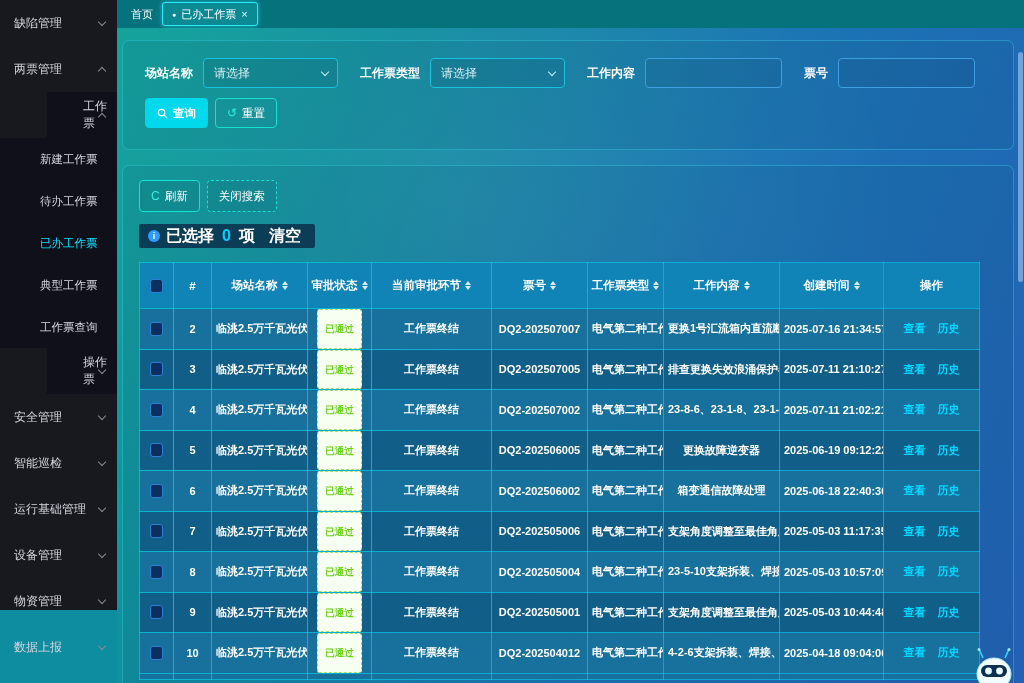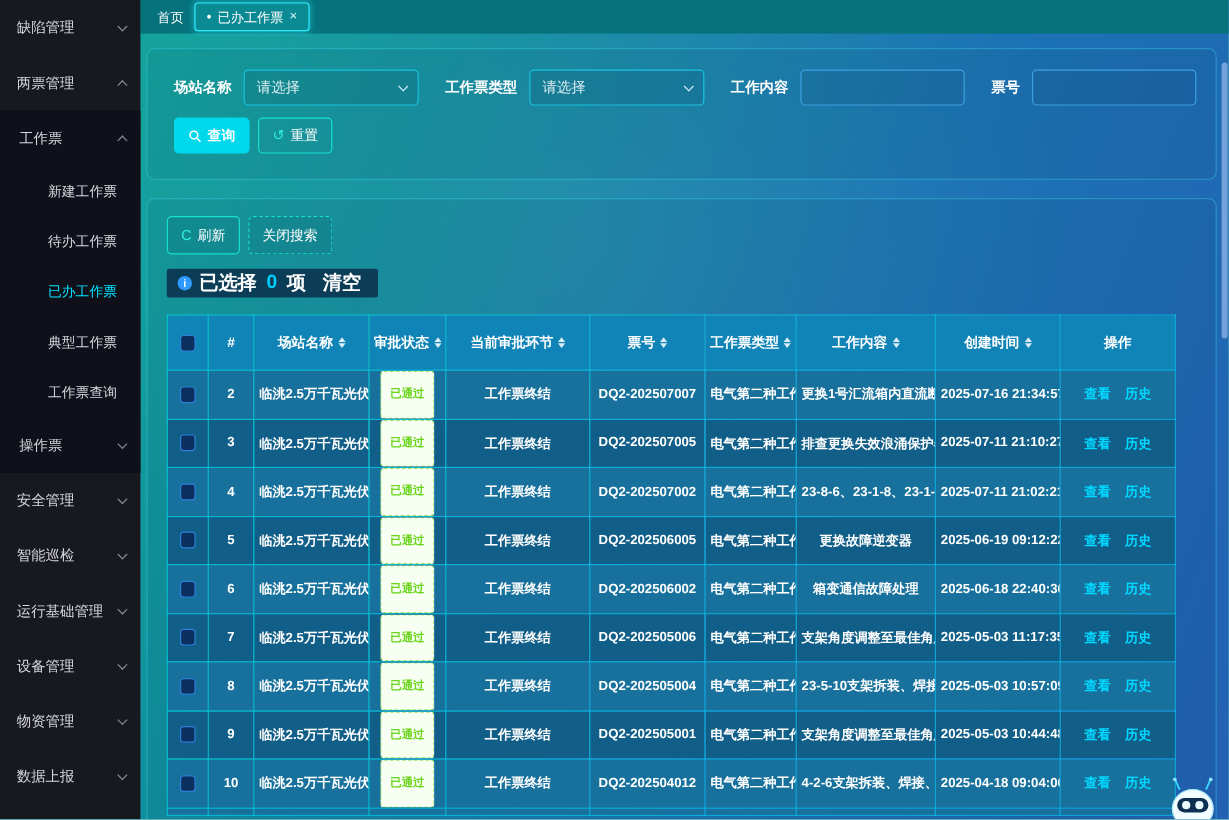--- a/index.html
+++ b/index.html
@@ -1,24 +1,24 @@
 <!DOCTYPE html>
 <html><head>
 <meta charset="utf-8">
 <style>
   * { margin:0; padding:0; box-sizing:border-box; }
   html,body { width:1024px; height:683px; overflow:hidden; font-family:"Liberation Sans","DejaVu Sans",sans-serif; }
   #app { position:relative; width:1024px; height:683px; background:#0e8ca0; overflow:hidden; }
 
   
-  .sidebar { position:absolute; left:0; top:0; width:117px; height:683px; background:#18181f; z-index:5; }
+  .sidebar { position:absolute; left:0; top:0; width:117px; height:610px; background:#18181f; z-index:5; }
   .side-item { position:relative; display:flex; align-items:center; height:46px; color:#d6d6de; font-size:12px; cursor:pointer; }
   .side-item.dark { background:#10101a; }
   .side-item.lvl1 { padding-left:14px; }
-  .side-item.lvl2 { padding-left:16px; height:46px; }
+  .side-item.lvl2 { padding-left:36px; height:46px;margin-left:47px; }
   .side-item.lvl3 { padding-left:40px; height:42px; font-size:11.5px; }
   .side-item.active { color:#00e4ff; }
   .chev { position:absolute; right:12px; width:6px; height:6px; border-right:1.4px solid #8b8b97; border-bottom:1.4px solid #8b8b97; }
   .chev.down { transform:rotate(45deg); margin-top:-3px; }
   .chev.up { transform:rotate(-135deg); margin-top:3px; }
 
   
   .main { position:absolute; left:117px; top:0; right:0; bottom:0;
     background:
       radial-gradient(ellipse at 40% 30%, rgba(255,255,255,0.07), transparent 55%),
@@ -30,21 +30,21 @@
   .tab .dot { font-size:7px; color:#fff; line-height:1; }
   .tab .close { font-size:11px; color:#dffcff; line-height:1; }
 
   .content { position:absolute; left:0; top:28px; right:0; bottom:0; padding:12px 10px 0 5px; }
 
   .panel { border:1px solid rgba(64,224,240,0.35); border-radius:7px; background:rgba(8,70,100,0.10); }
   .search-panel { height:110px; padding:17px 22px 0 22px; }
   .fields { display:flex; align-items:center; height:30px; }
   .fgroup { display:flex; align-items:center; margin-right:22px; }
   .flabel { color:#fff; font-size:12px; font-weight:700; margin-right:10px; white-space:nowrap; }
-  .sel { position:relative; width:146px; height:30px; border:1px solid #19c2e0; border-radius:4px; background:rgba(4,50,70,0.12); display:flex; align-items:center; padding:0 22px 0 10px; cursor:pointer; }
+  .sel { position:relative; width:135px; height:30px; border:1px solid #19c2e0; border-radius:4px; background:rgba(4,50,70,0.12); display:flex; align-items:center; padding:0 22px 0 10px; cursor:pointer; }
   .sel .selval { color:#d8edf2; font-size:12px; }
   .sel .scaret { position:absolute; right:9px; top:10px; width:6px; height:6px; border-right:1.4px solid #cfeef5; border-bottom:1.4px solid #cfeef5; transform:rotate(45deg); }
   .inp { width:137px; height:30px; border:1px solid #3f9fe0; border-radius:4px; background:rgba(10,50,90,0.10); color:#eaf6ff; font-size:12px; padding:0 8px; outline:none; }
   .btnrow { display:flex; margin-top:10px; gap:7px; }
   .btn { display:inline-flex; align-items:center; gap:5px; height:30px; padding:0 11px; border-radius:4px; font-size:11.5px; cursor:pointer; white-space:nowrap; }
   .btn-query { background:#00d9ec; color:#fff; font-weight:700; border:1px solid #00d9ec; }
   .btn-reset { background:transparent; color:#fff; border:1px solid #16e0d0; }
   .btn-reset .ric, .btn-refresh .ric { color:#2ef0e0; font-size:12px; }
 
   .table-panel { margin-top:15px; height:540px; padding:14px 16px 0 16px; position:relative; overflow:hidden; }

